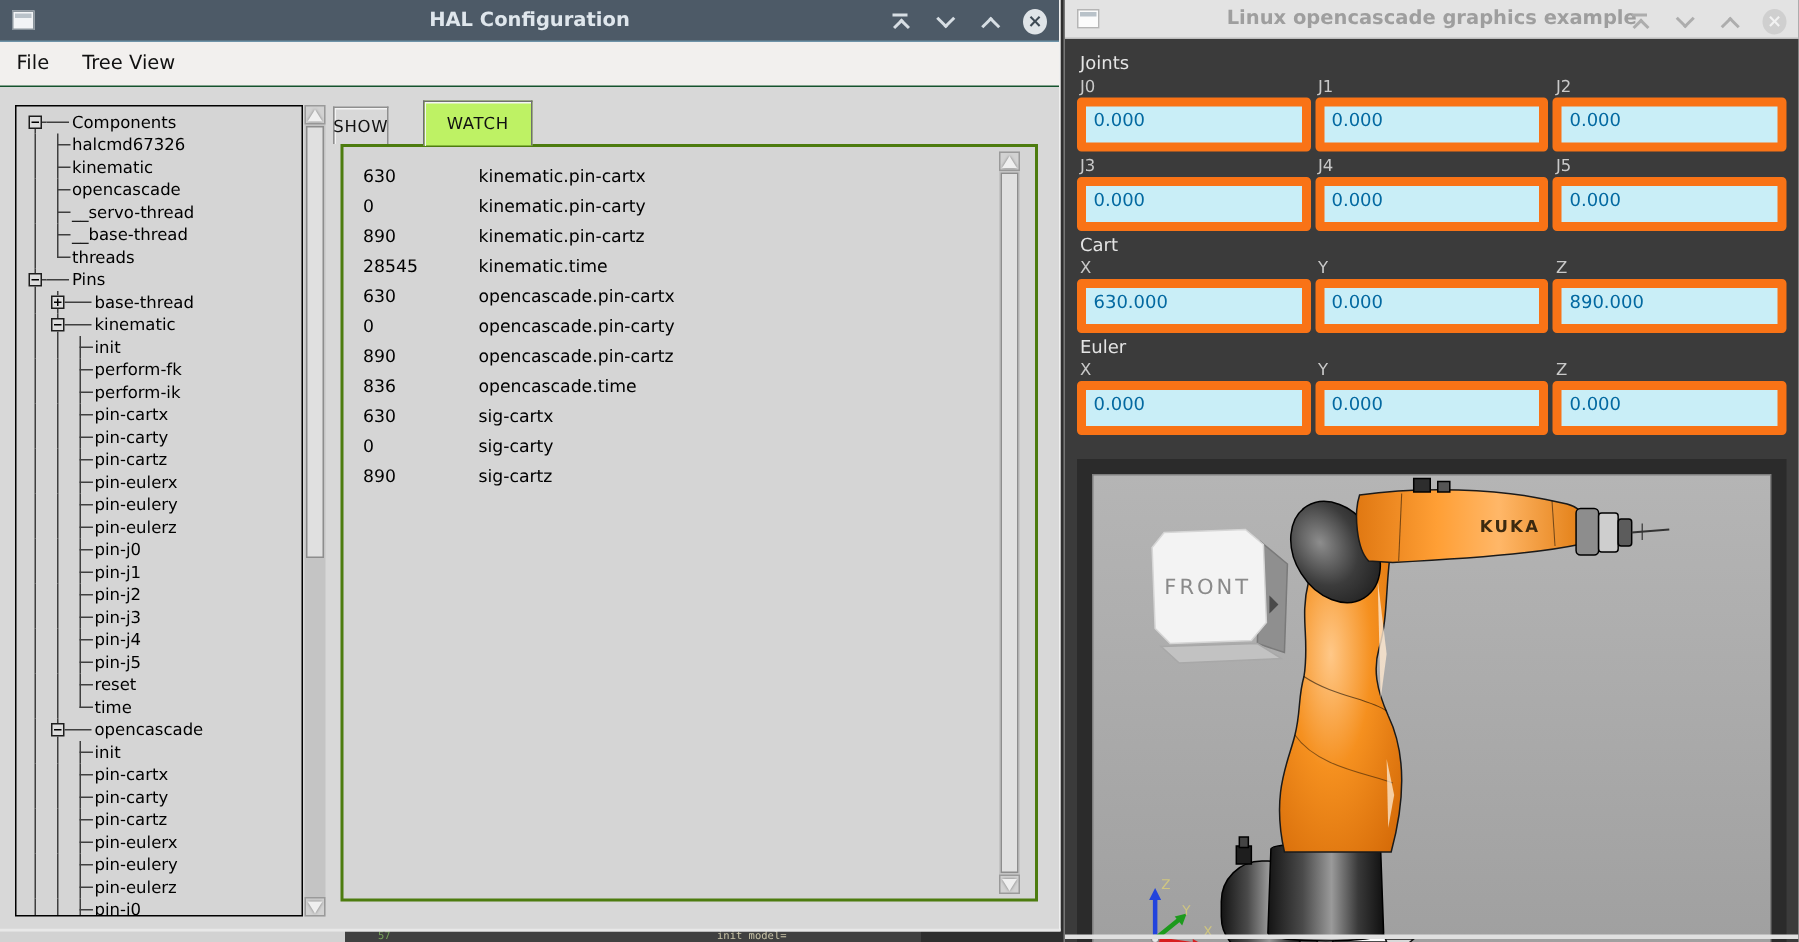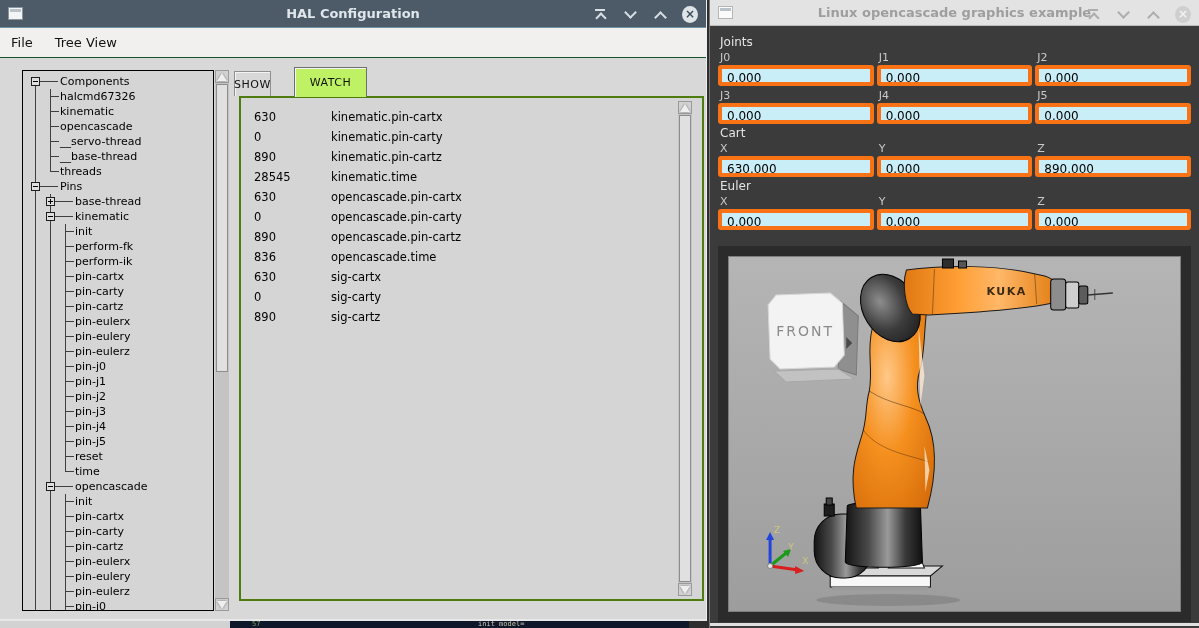--- a/index.html
+++ b/index.html
@@ -1,21 +1,21 @@
 <!DOCTYPE html>
 <html><head>
 <meta charset="utf-8">
 <style>
   * { margin:0; padding:0; box-sizing:border-box; }
   html,body { width:1199px; height:628px; overflow:hidden; font-family:"DejaVu Sans", sans-serif; }
   .desktop { position:relative; width:1199px; height:628px; background:#2e2e2e; }
 
   
   .strip-light { position:absolute; left:0; top:618px; width:230px; height:10px; background:#d2d2d2; }
-  .terminal-sliver { position:absolute; left:230px; top:620px; width:459px; height:8px; background:#0f172a; overflow:hidden; }
+  .terminal-sliver { position:absolute; left:230px; top:620px; width:384px; height:8px; background:#404040; overflow:hidden; }
   .terminal-sliver span { position:absolute; top:0; font:7px "DejaVu Sans Mono", monospace; }
   .tfrag-a { left:22px; color:#76a35a; }
   .tfrag-b { left:248px; color:#c9c4a8; }
 
   
   .hal-window { position:absolute; left:0; top:0; width:707px; height:621px; background:#d8d8d8;
                 border-right:1px solid #efefef; border-bottom:2px solid #e8e8e8; }
   .hal-titlebar { position:absolute; left:0; top:0; right:0; height:28px; background:linear-gradient(#55626f,#4a5starting764 0%); background:#4d5a67; border-bottom:1px solid #6e93a8; display:flex; align-items:center; }
   .hal-titlebar .win-icon { margin-left:8px; }
   .win-icon { width:15px; height:13px; background:#f2f4f6; border:1px solid #8a949c; position:relative; }
@@ -26,21 +26,21 @@
   .ico-shade { position:relative; width:12px; height:11px; }
   .ico-shade::before { content:""; position:absolute; left:1px; right:1px; top:0; height:2px; background:currentColor; }
   .ico-shade::after { content:""; position:absolute; left:3px; top:5px; width:6px; height:6px; border-left:2px solid currentColor; border-top:2px solid currentColor; transform:rotate(45deg); }
   .ico-chev { width:10px; height:10px; position:relative; }
   .ico-chev::after { content:""; position:absolute; left:1px; top:1px; width:7px; height:7px; border-left:2px solid currentColor; border-top:2px solid currentColor; }
   .ico-chev.down::after { transform:rotate(225deg); top:-1px; }
   .ico-chev.up::after { transform:rotate(45deg); top:4px; }
   .ico-close { width:17px; height:17px; border-radius:50%; background:#dfe4e8; color:#3e4a55; font-size:12px; font-weight:bold; display:flex; align-items:center; justify-content:center; line-height:1; }
   .hal-menubar { position:absolute; left:0; top:28px; right:0; height:30px; background:#f2f0ee; border-bottom:1px solid #14532d; display:flex; align-items:center; gap:22px; padding-left:11px; }
   .menu-item { font-size:13px; color:#111; cursor:pointer; }
-  .hal-body { position:absolute; left:0; top:58px; right:0; bottom:0; background:#d8d8d8;margin-left:12px; }
+  .hal-body { position:absolute; left:0; top:58px; right:0; bottom:0; background:#d8d8d8; }
 
   
   .tree-box { position:absolute; left:10px; top:12px; width:192px; height:541px; background:#d5d5d5; border:1px solid #000; overflow:hidden; padding:3px 0 0 5px; }
   .trow { display:flex; height:15px; align-items:center; white-space:nowrap; cursor:default; }
   .tc { position:relative; display:inline-block; width:15px; height:15px; flex:none; }
   .tc.v::before, .tc.t::before { content:""; position:absolute; left:7px; top:0; bottom:0; width:1px; background:#3f3f3f; }
   .tc.l::before { content:""; position:absolute; left:7px; top:0; height:8px; width:1px; background:#3f3f3f; }
   .tc.t::after, .tc.l::after { content:""; position:absolute; left:7px; top:7px; right:-1px; height:1px; background:#3f3f3f; }
   .tc.h::after { content:""; position:absolute; left:0; right:0; top:7px; height:1px; background:#3f3f3f; }
   .tc.exp.ea::before { content:""; position:absolute; left:7px; top:0; height:3px; width:1px; background:#3f3f3f; }
@@ -74,21 +74,21 @@
   .occ-window { position:absolute; left:709px; top:0; width:490px; height:628px; background:#3b3b3b; border-left:1px solid #777; }
   .occ-titlebar { position:absolute; left:0; top:0; right:0; height:26px; background:#e3e3e3; border-bottom:1px solid #bdbdbd; display:flex; align-items:center; }
   .occ-titlebar .win-icon { margin-left:8px; background:#fbfbfb; border-color:#b5b5b5; }
   .occ-title { position:absolute; left:0; right:0; text-align:center; font-size:13px; font-weight:bold; color:#9e9e9e; pointer-events:none; }
   .occ-titlebar .win-btn { color:#adadad; }
   .occ-titlebar .ico-close { background:#cfcfcf; color:#f2f2f2; }
   .occ-content { position:absolute; left:0; top:26px; right:0; bottom:0; background:#3b3b3b; padding:8px 8px 0 8px; }
   .sec-label { font-size:12px; color:#e4e4e4; margin:1px 0 1px 2px; }
   .frow { display:grid; grid-template-columns:1fr 1fr 1fr; column-gap:3px; margin-bottom:2px; }
   .flabel { font-size:11px; color:#c9c9c9; margin:1px 0 1px 2px; }
-  .finput { height:21px; background:#c9eef7; border:4px solid #f97316; border-radius:3px; font-size:12px; color:#000000; padding:2px 0 0 5px; cursor:text; }
+  .finput { height:36px; background:#c9eef7; border:6px solid #f97316; border-radius:3px; font-size:12px; color:#0369a1; padding:2px 0 0 5px; cursor:text; }
   .viewport { position:relative; margin-top:16px; width:100%; height:376px; border:10px solid #2b2b2b; background:linear-gradient(180deg,#b5b5b5 0%,#a8a8a8 55%,#9d9d9d 100%); box-shadow:inset 0 0 0 1px #7e7e7e; }
   .viewport svg { position:absolute; left:0; top:0; width:100%; height:100%; }
   .occ-bottom-edge { position:absolute; left:0; right:0; bottom:2px; height:3px; background:#e0e0e0; }
 </style>
 </head>
 <body>
 
 <div class="desktop">
 
   <div class="strip-light"></div>

